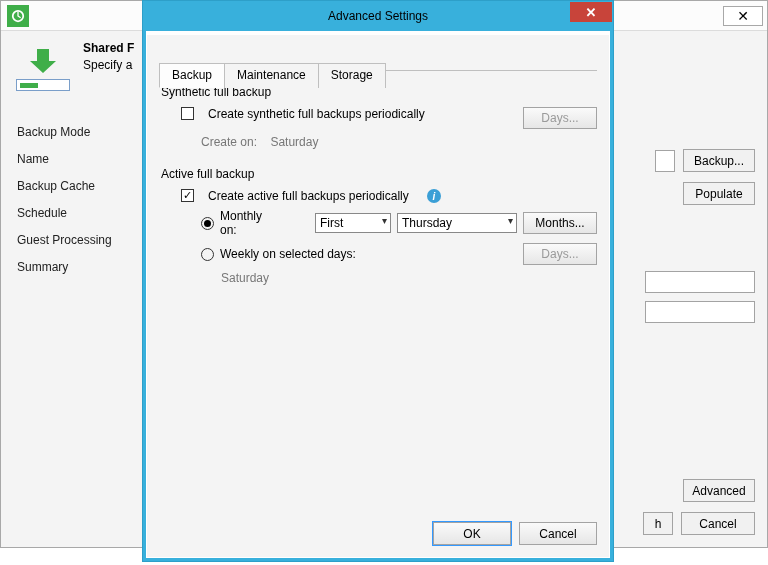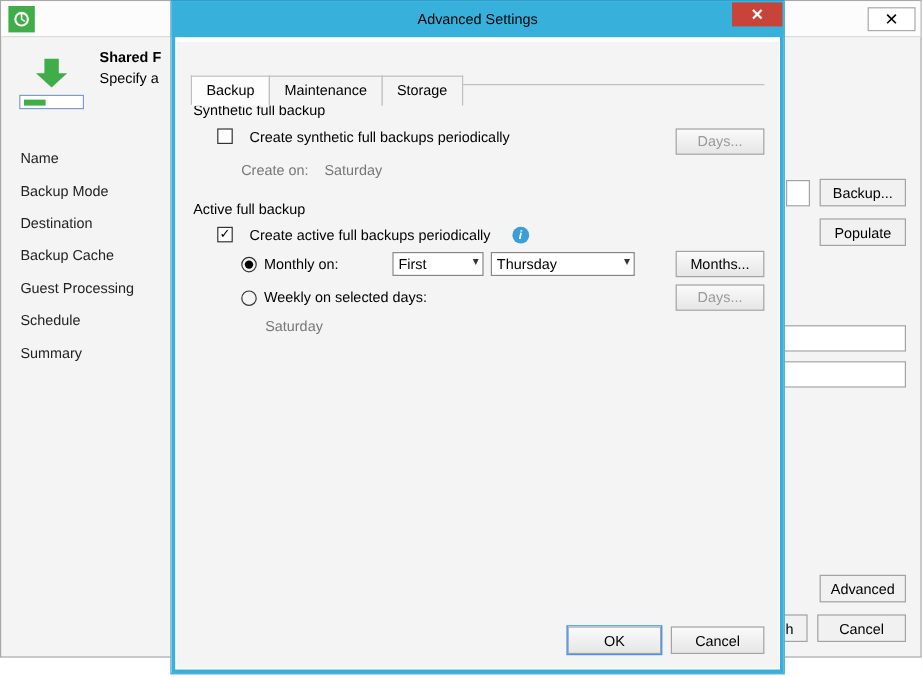--- a/index.html
+++ b/index.html
@@ -113,21 +113,21 @@
     position: absolute;
     right: 12px; bottom: 12px;
     display: flex; gap: 8px;
   }
   .wizard-footer .wizard-btn { min-width: 74px; }
 
   
   .modal {
     position: absolute;
     left: 142px; top: 0;
-    width: 512px; height: 562px;
+    width: 472px; height: 562px;
     border: 1px solid #2d9fc9;
     background: #fff;
     box-shadow: 0 0 0 3px #38b0dc inset;
     display: flex; flex-direction: column;
   }
   .modal-titlebar {
     height: 30px;
     background: #38b0dc;
     display: flex; align-items: center; justify-content: center;
     position: relative;
@@ -309,26 +309,25 @@
         </svg>
       <div class="drive"></div>
     </div>
     <div class="wizard-header-text">
       <div class="title">Shared F</div>
       <div>Specify a</div>
     </div>
   </div>
 
   <div class="wizard-nav">
+    <div class="wizard-nav-item">Backup Mode</div>
     <div class="wizard-nav-item">Name</div>
-    <div class="wizard-nav-item">Backup Mode</div>
-    <div class="wizard-nav-item">Destination</div>
     <div class="wizard-nav-item">Backup Cache</div>
+    <div class="wizard-nav-item">Schedule</div>
     <div class="wizard-nav-item">Guest Processing</div>
-    <div class="wizard-nav-item">Schedule</div>
     <div class="wizard-nav-item">Summary</div>
   </div>
 
   <div class="wizard-body">
     <div style="position:absolute; right:0; top:30px; display:flex; flex-direction:column; gap:10px; align-items:flex-end;">
       <div style="display:flex; gap:8px; align-items:center;">
         <input class="wizard-input" style="width: 20px;">
         <button class="wizard-btn">Backup...</button>
       </div>
       <button class="wizard-btn">Populate</button>

